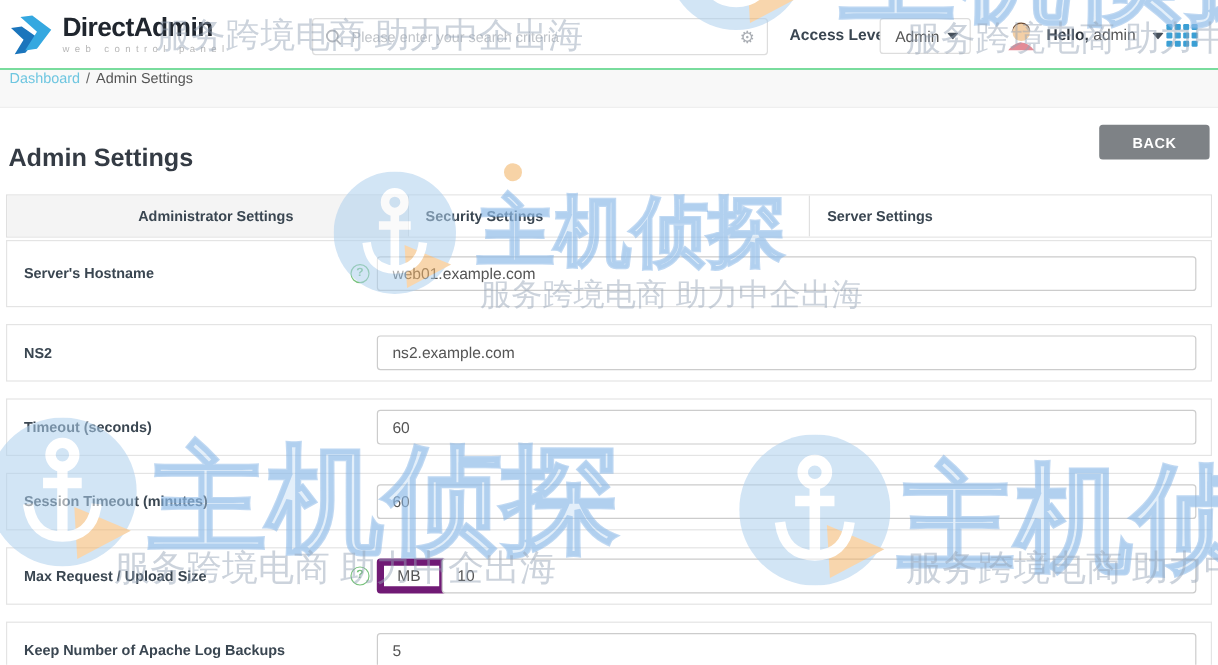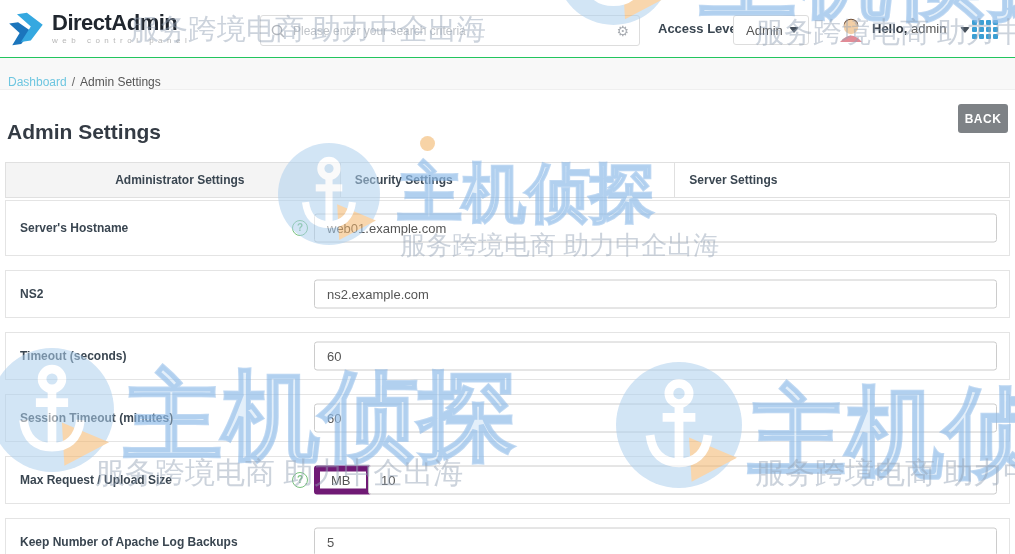--- a/index.html
+++ b/index.html
@@ -30,28 +30,28 @@
   .avatar { position:absolute; left:838px; top:16px; width:26px; height:26px; }
   .hello { position:absolute; left:872px; top:21px; font-size:13px; color:#555; cursor:pointer; }
   .hello b { color:#2f3740; }
   .hello .caret { display:inline-block; margin-left:10px; }
   .grid-icon { position:absolute; left:972px; top:20px; display:grid;
     grid-template-columns:repeat(4,5px); grid-auto-rows:5px; gap:2px; cursor:pointer; }
   .grid-icon i { background:#3b9fd4; border-radius:1px; }
 
   
   .breadcrumb { height:32px; background:#f8f8f8; border-bottom:1px solid #efefef;
-    display:flex; align-items:flex-end; padding-left:8px; font-size:12px; color:#555; }
+    display:flex; align-items:flex-start; padding-left:8px; font-size:12px; color:#555; }
   .breadcrumb a { color:#6ec6e0; text-decoration:none; cursor:pointer; }
   .breadcrumb .sep { margin:0 5px; color:#666; }
 
   
   .title-row { position:relative; height:72px; }
   .page-title { position:absolute; left:7px; top:30px; font-size:21px; font-weight:bold; color:#343b44; }
-  .back-btn { position:absolute; right:7px; top:14px; width:50px; height:29px; background:#7e8286;
+  .back-btn { position:absolute; right:7px; top:14px; width:92px; height:29px; background:#7e8286;
     color:#fff; font-size:12px; font-weight:bold; letter-spacing:0.5px; border:none; border-radius:3px;
     cursor:pointer; font-family:"Liberation Sans", sans-serif; }
 
   
   .table-wrap { margin:0 5px; }
   .tabs { display:flex; border:1px solid #e0e0e0; background:#fff; margin-bottom:2px; }
   .tab { flex:1; height:34px; line-height:34px; padding-left:14px; font-size:12px; font-weight:bold;
     color:#3a4651; border-right:1px solid #e0e0e0; cursor:pointer; background:#fff; }
   .tab:last-child { border-right:none; }
   .tab.active { background:#f4f4f4;text-align:center; }

